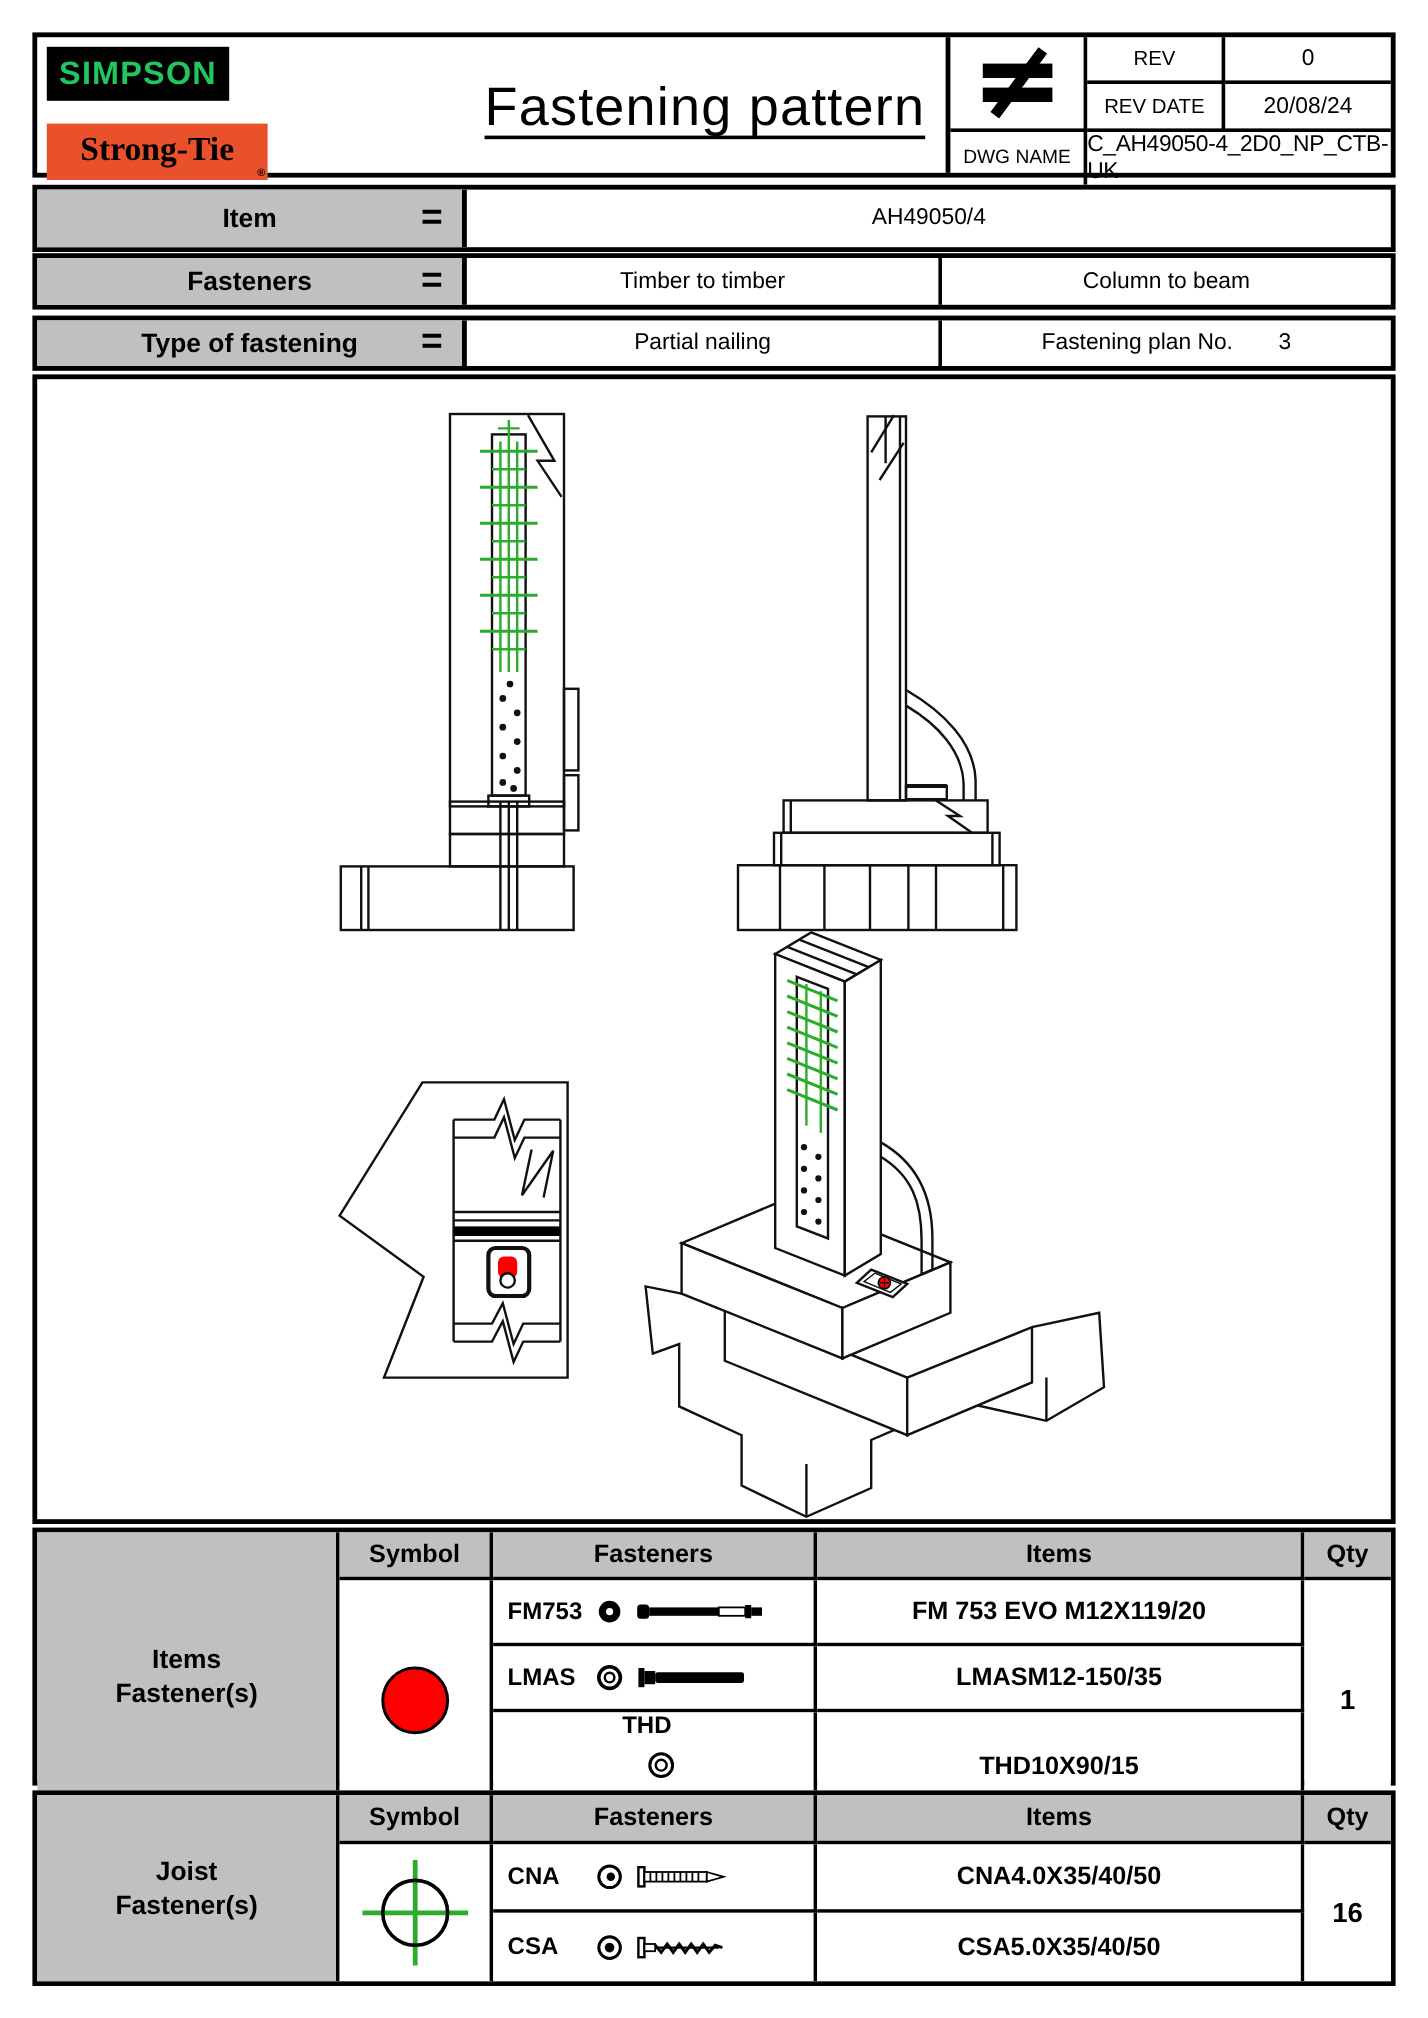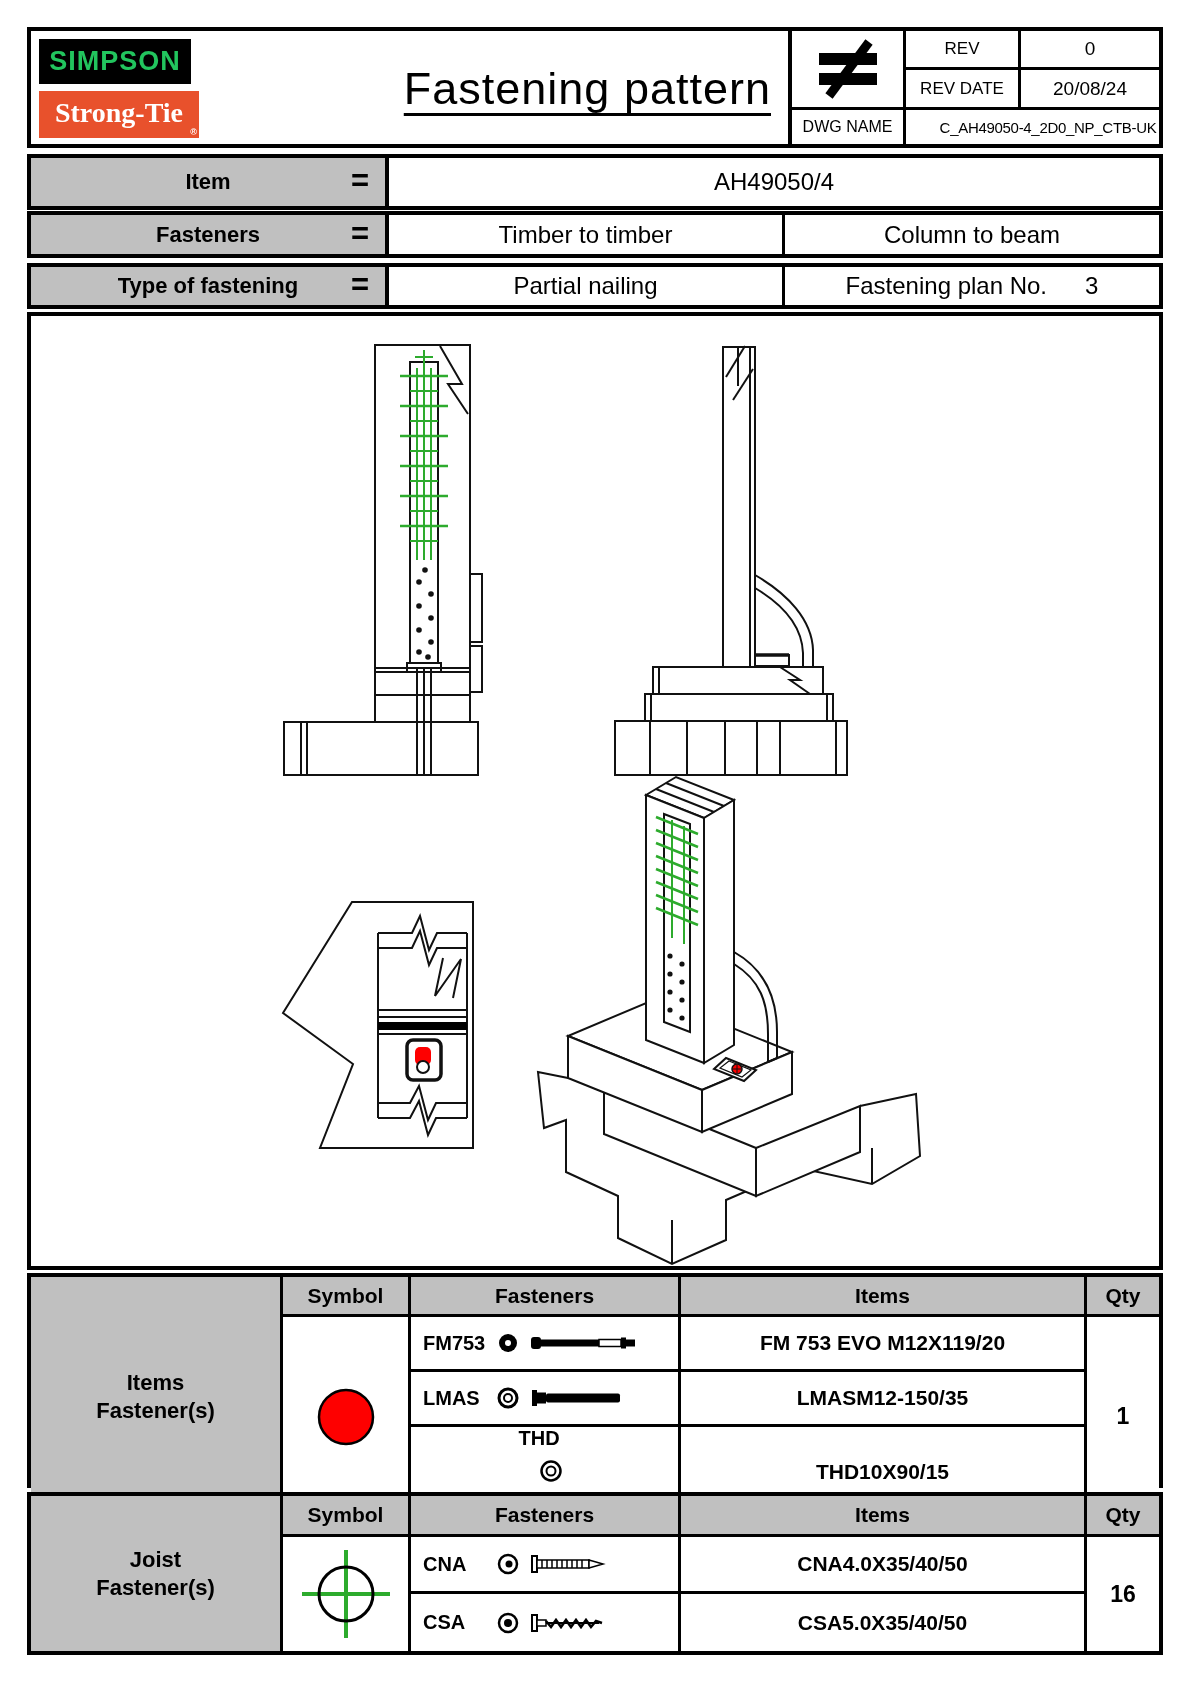--- a/index.html
+++ b/index.html
@@ -6,50 +6,50 @@
   .page{position:relative;width:1190px;height:1682px;background:#fff;
         font-family:"Liberation Sans",sans-serif;color:#000;overflow:hidden;}
   .sec{position:absolute;left:27px;width:1136px;border:4px solid #000;
        box-sizing:border-box;background:#fff;}
 
   
   .header-sec{top:27px;height:121px;}
   .logo{position:absolute;left:8px;top:8px;}
   .logo-top{background:#000;color:#22c55e;font-weight:bold;font-size:27px;
             width:134px;padding:7px 9px;text-align:center;letter-spacing:1px;}
-  .logo-bot{background:#e8512c;color:#ffffff;font-family:"Liberation Serif",serif;
-            font-weight:bold;font-size:28px;width:136px;padding:6px 12px 9px;
-            margin-top:7px;text-align:center;position:relative;}
+  .logo-bot{background:#e8512c;color:#000000;font-family:"Liberation Serif",serif;
+            font-weight:bold;font-size:28px;width:136px;padding:6px 24px 9px;
+            margin-top:19px;text-align:center;position:relative;}
   .logo-reg{position:absolute;right:2px;bottom:1px;font-size:9px;font-family:"Liberation Sans",sans-serif;}
   .title{position:absolute;left:170px;top:32px;width:570px;text-align:right;
          font-size:45px;letter-spacing:1px;text-decoration:underline;
          text-decoration-thickness:3px;text-underline-offset:9px;}
   .rev-grid{position:absolute;right:0;top:0;height:113px;width:371px;
             display:grid;grid-template-columns:114px 115px 1fr;
             grid-template-rows:39px 40px 1fr;border-left:4px solid #000;box-sizing:border-box;}
   .rcell{display:flex;align-items:center;justify-content:center;font-size:17px;box-sizing:border-box;}
   .ne-cell{grid-column:1;grid-row:1/3;border-right:3px solid #000;border-bottom:3px solid #000;}
   .rev-l{grid-column:2;grid-row:1;border-right:3px solid #000;border-bottom:3px solid #000;}
   .rev-v{grid-column:3;grid-row:1;border-bottom:3px solid #000;font-size:19px;}
   .rdate-l{grid-column:2;grid-row:2;border-right:3px solid #000;border-bottom:3px solid #000;}
   .rdate-v{grid-column:3;grid-row:2;border-bottom:3px solid #000;font-size:19px;}
   .dwg-l{grid-column:1;grid-row:3;border-right:3px solid #000;font-size:16px;}
-  .dwg-v{grid-column:2/4;grid-row:3;font-size:15px;letter-spacing:-0.3px;padding-left:31px;}
+  .dwg-v{grid-column:2/4;grid-row:3;font-size:19px;letter-spacing:-0.3px;}
 
   
   .irow{display:flex;}
   .irow1{top:154px;height:56px;}
   .irow2{top:211px;height:47px;}
   .irow3{top:263px;height:46px;}
   .ilabel{flex:0 0 354px;background:#c0c0c0;border-right:4px solid #000;
           display:flex;align-items:center;justify-content:center;
           font-weight:bold;font-size:22px;position:relative;}
   .ieq{position:absolute;right:16px;top:50%;transform:translateY(-54%);
        font-size:31px;font-weight:900;}
-  .ival{flex:1;display:flex;align-items:center;justify-content:center;font-size:24px;}
+  .ival{flex:1;display:flex;align-items:center;justify-content:center;font-size:19px;}
   .ival-l{flex:0 0 393px;border-right:3px solid #000;}
   .plan-cell{gap:38px;}
 
   
   .drawing-sec{top:312px;height:958px;}
   .drawing-sec svg{display:block;}
 
   
   .ftable{display:grid;grid-template-columns:252px 128px 270px 406px 1fr;}
   .htable{top:1273px;height:215px;grid-template-rows:40px 55px 55px 1fr;}

